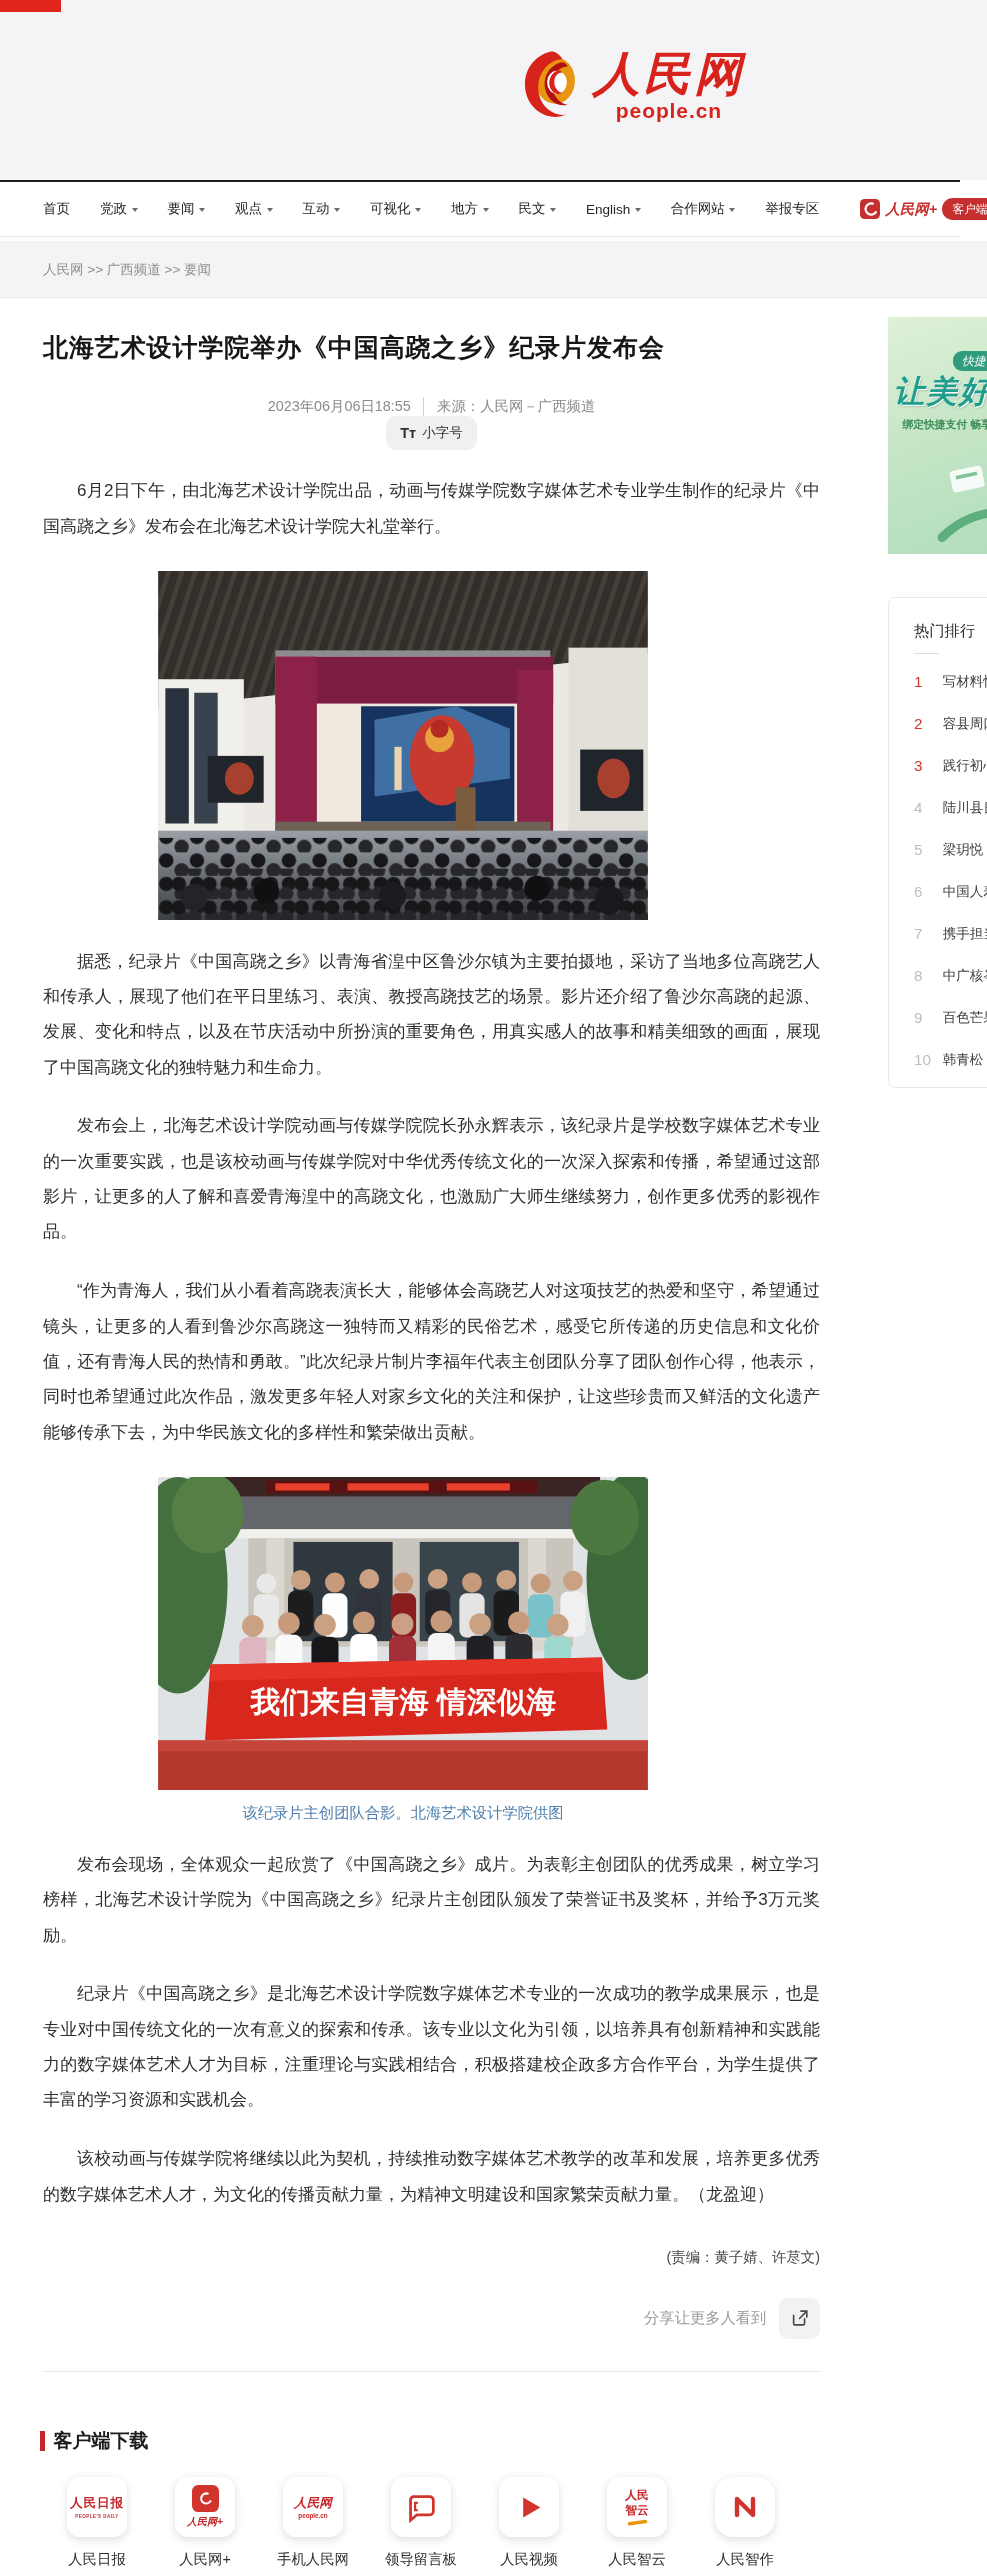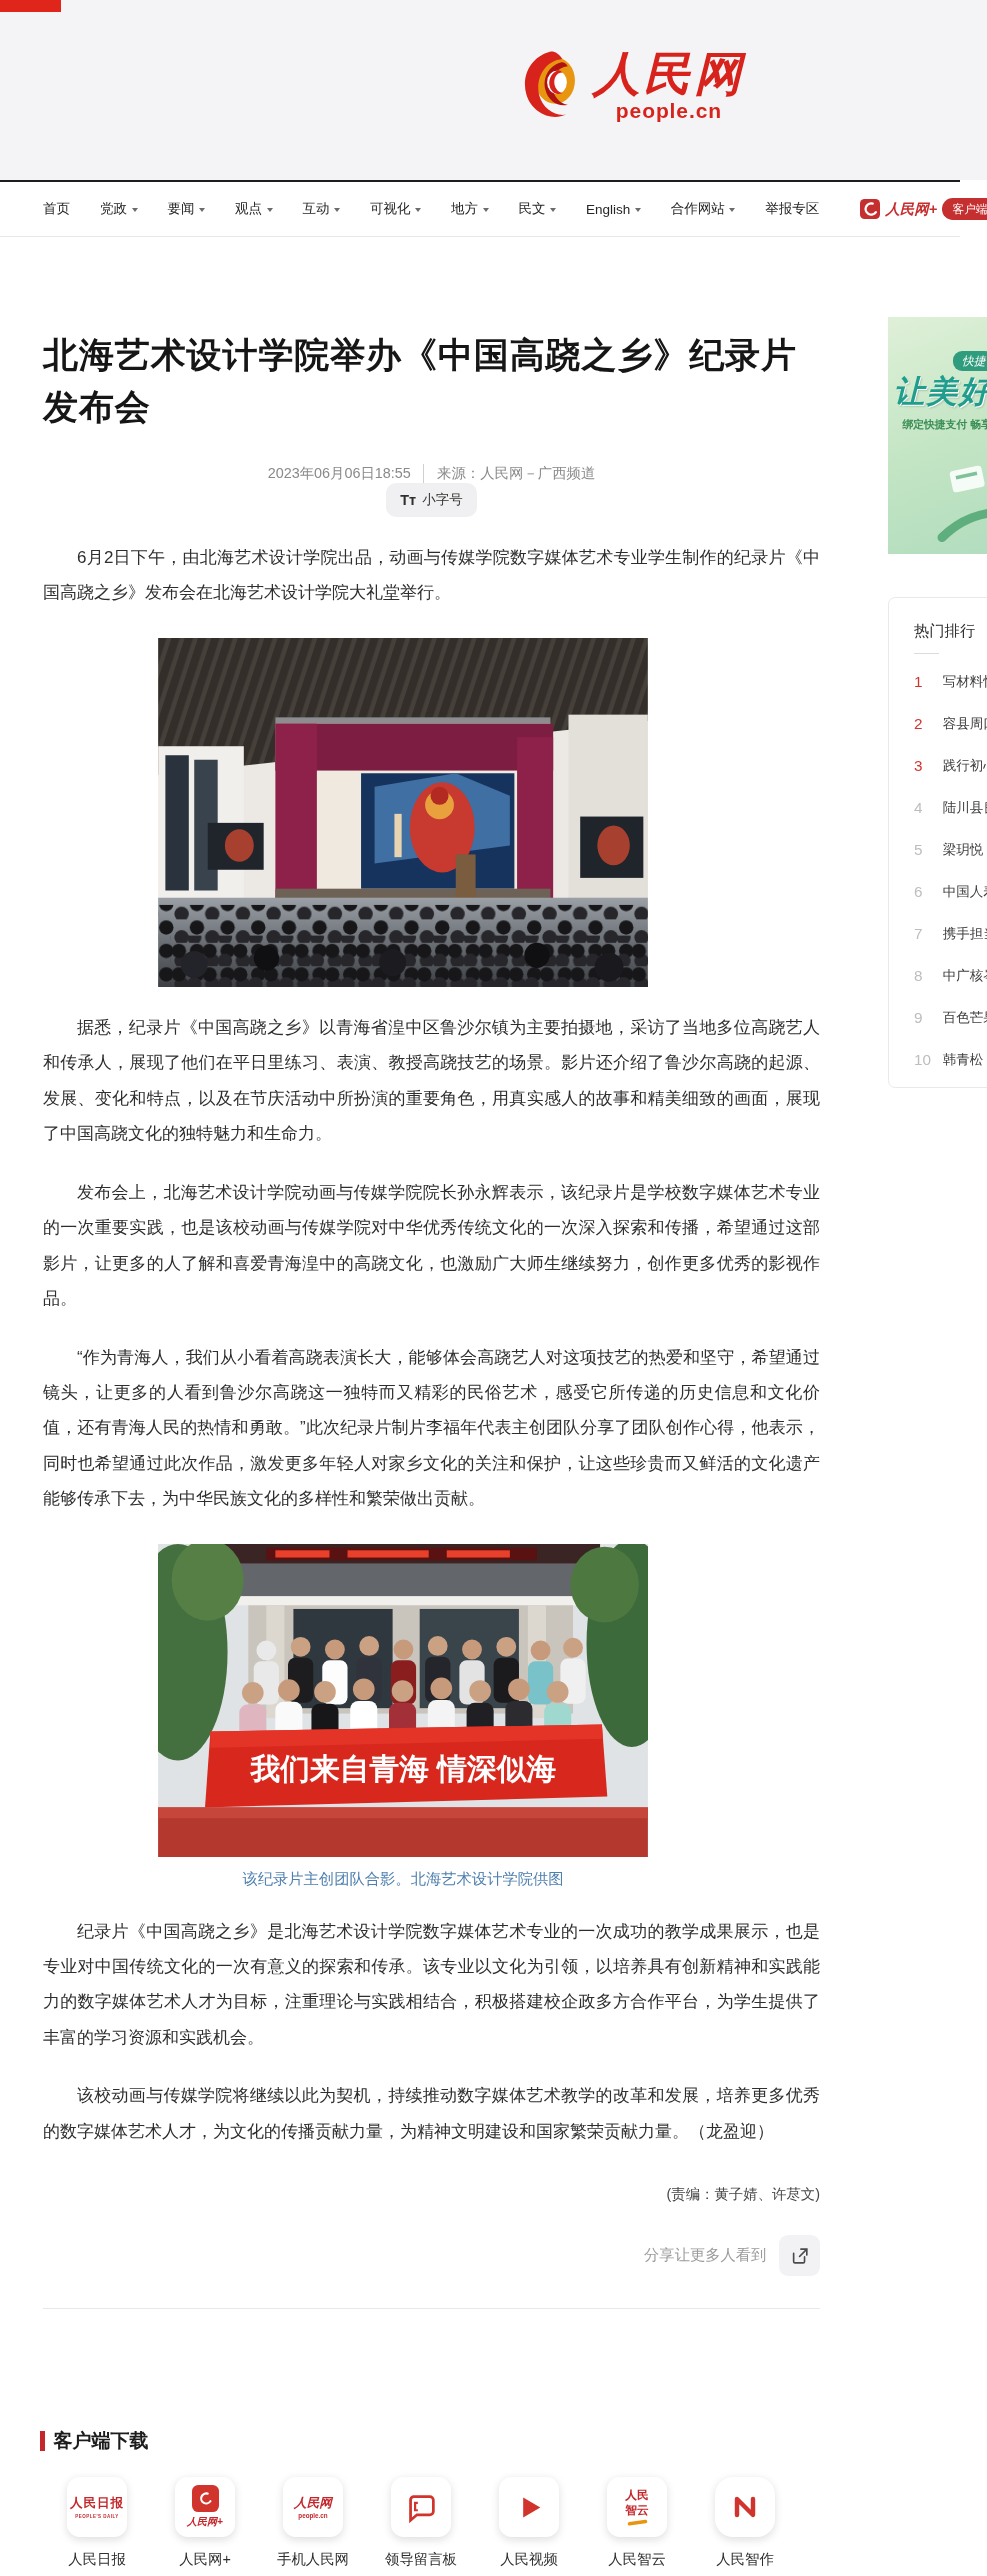--- a/index.html
+++ b/index.html
@@ -27,21 +27,21 @@
   .nav-badge { margin-left:10.8px; display:flex; align-items:center; cursor:pointer; }
   .nav-badge-cn { font-size:14.4px; font-weight:700; font-style:italic; color:#c62f2f; margin:0 5.4px 0 5.4px; white-space:nowrap; }
   .nav-badge-pill { background:#c62f2f; color:#fff; font-size:11.7px; padding:3.6px 10px; border-radius:10.8px; white-space:nowrap; }
 
   
   .crumb-band { position:absolute; left:0; top:241px; width:987px; height:57px; background:#f4f4f6; border-bottom:0.9px solid #e9e9ec; }
   .crumb { position:absolute; left:43px; top:20px; font-size:13.5px; color:#8f8f8f; cursor:pointer; }
 
   
   .main { position:absolute; left:43px; top:298px; width:777px; }
-  .a-title { margin-top:31px; font-size:35px; font-weight:700; color:#161616; line-height:1.48; letter-spacing:0.9px; }
+  .a-title { margin-top:31px; font-size:25px; font-weight:700; color:#161616; line-height:1.48; letter-spacing:0.9px; }
   .meta-row { margin-top:31px; display:flex; justify-content:space-between; align-items:center;flex-direction:column; }
   .meta-left { font-size:14.4px; color:#8a8a8a; display:flex; align-items:center; }
   .meta-date { margin-right:12.6px; }
   .meta-src { border-left:0.9px solid #cfcfcf; padding-left:12.6px; }
   .font-btn { background:#f0f0f2; border-radius:10px; padding:8px 14.4px; font-size:13.5px; color:#2f2f2f; display:flex; align-items:center; cursor:pointer; }
   .font-btn .tt { font-weight:700; margin-right:6.3px; font-size:14.4px; }
   .a-body p { font-size:17px; line-height:2.08; text-align:justify; text-indent:2em; color:#2e2e2e; margin-top:23.4px; }
   .figure { margin-top:27px; margin-left:115px; width:490px; }
   .figure svg { display:block; }
   .fig-caption { margin-top:12.6px; text-align:center; font-family:"DejaVu Serif", serif; font-size:15.3px; color:#4e7fae; }
@@ -158,20 +158,23 @@
     <span class="nav-badge">
       <svg width="20" height="20" viewBox="0 0 22 22">
         <rect x="0" y="0" width="22" height="22" rx="5" fill="#c62f2f"></rect>
         <path d="M14 5 a6.2 6.2 0 1 0 3.5 9.5" stroke="#ffffff" stroke-width="2.6" fill="none" stroke-linecap="round"></path>
       </svg>
       <span class="nav-badge-cn">人民网+</span>
       <span class="nav-badge-pill">客户端</span>
     </span>
   </div>
 
+  <div class="crumb-band">
+    <span class="crumb">人民网 &gt;&gt; 广西频道 &gt;&gt; 要闻</span>
+  </div>
 
   <div class="main">
     <h1 class="a-title">北海艺术设计学院举办《中国高跷之乡》纪录片发布会</h1>
 
     <div class="meta-row">
       <div class="meta-left">
         <span class="meta-date">2023年06月06日18:55</span>
         <span class="meta-src">来源：人民网－广西频道</span>
       </div>
       <div class="font-btn">
@@ -338,20 +341,21 @@
           </g>
           <path d="M58 208 L492 200 L498 280 L52 292 Z" fill="#d8281e"></path>
           <path d="M58 208 L492 200 L493 216 L58 226 Z" fill="#e43428"></path>
           <text x="272" y="260" text-anchor="middle" font-size="33" font-weight="bold" fill="#ffffff" font-family="Liberation Sans, sans-serif">我们来自青海 情深似海</text>
           <rect x="0" y="292" width="543" height="55" fill="#b5382f"></rect>
           <rect x="0" y="292" width="543" height="12" fill="#c6463b"></rect>
         </svg>
         <div class="fig-caption">该纪录片主创团队合影。北海艺术设计学院供图</div>
       </div>
 
+      <p>发布会现场，全体观众一起欣赏了《中国高跷之乡》成片。为表彰主创团队的优秀成果，树立学习榜样，北海艺术设计学院为《中国高跷之乡》纪录片主创团队颁发了荣誉证书及奖杯，并给予3万元奖励。</p>
       <p>纪录片《中国高跷之乡》是北海艺术设计学院数字媒体艺术专业的一次成功的教学成果展示，也是专业对中国传统文化的一次有意义的探索和传承。该专业以文化为引领，以培养具有创新精神和实践能力的数字媒体艺术人才为目标，注重理论与实践相结合，积极搭建校企政多方合作平台，为学生提供了丰富的学习资源和实践机会。</p>
       <p>该校动画与传媒学院将继续以此为契机，持续推动数字媒体艺术教学的改革和发展，培养更多优秀的数字媒体艺术人才，为文化的传播贡献力量，为精神文明建设和国家繁荣贡献力量。（龙盈迎）</p>
     </div>
 
     <div class="editor-line">(责编：黄子婧、许荩文)</div>
 
     <div class="share-row">
       <span class="share-label">分享让更多人看到</span>
       <span class="share-btn">
         <svg width="20" height="20" viewBox="0 0 22 22">

